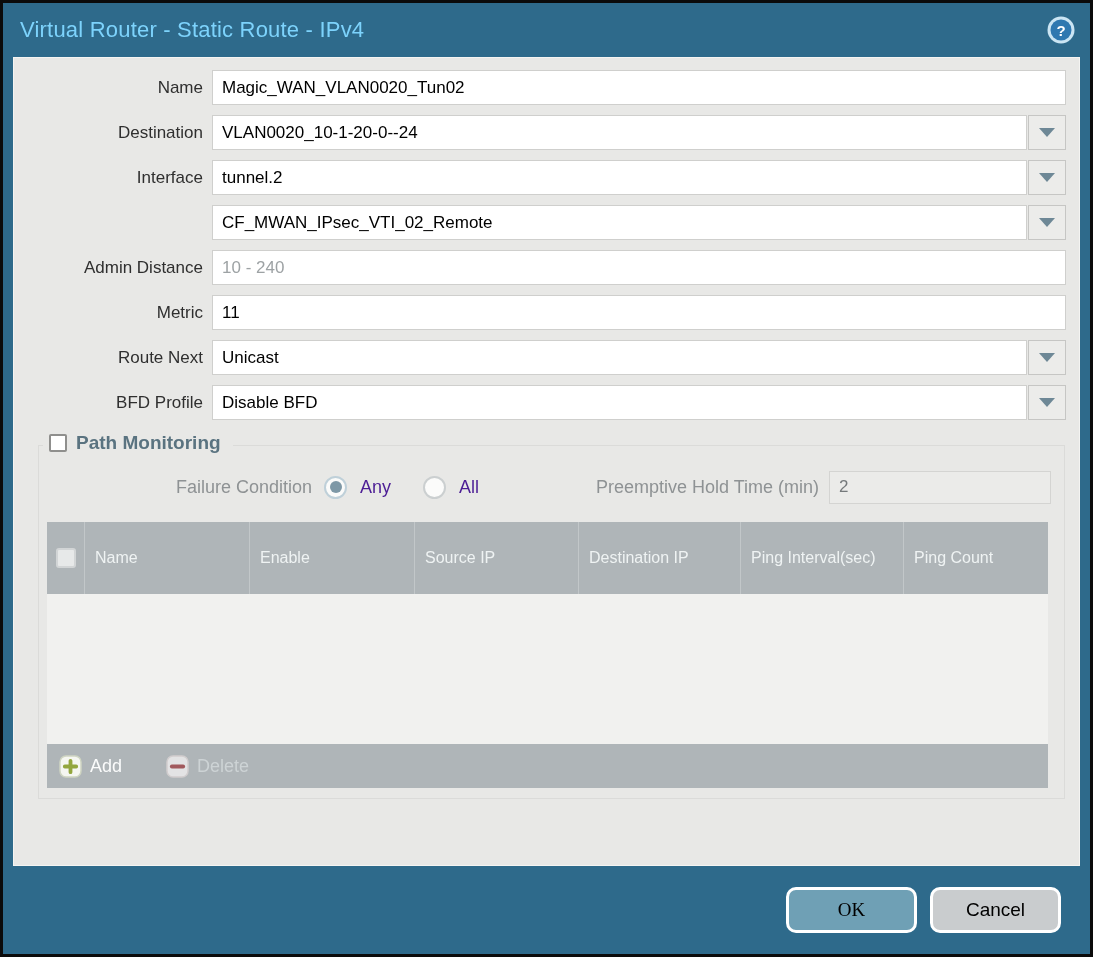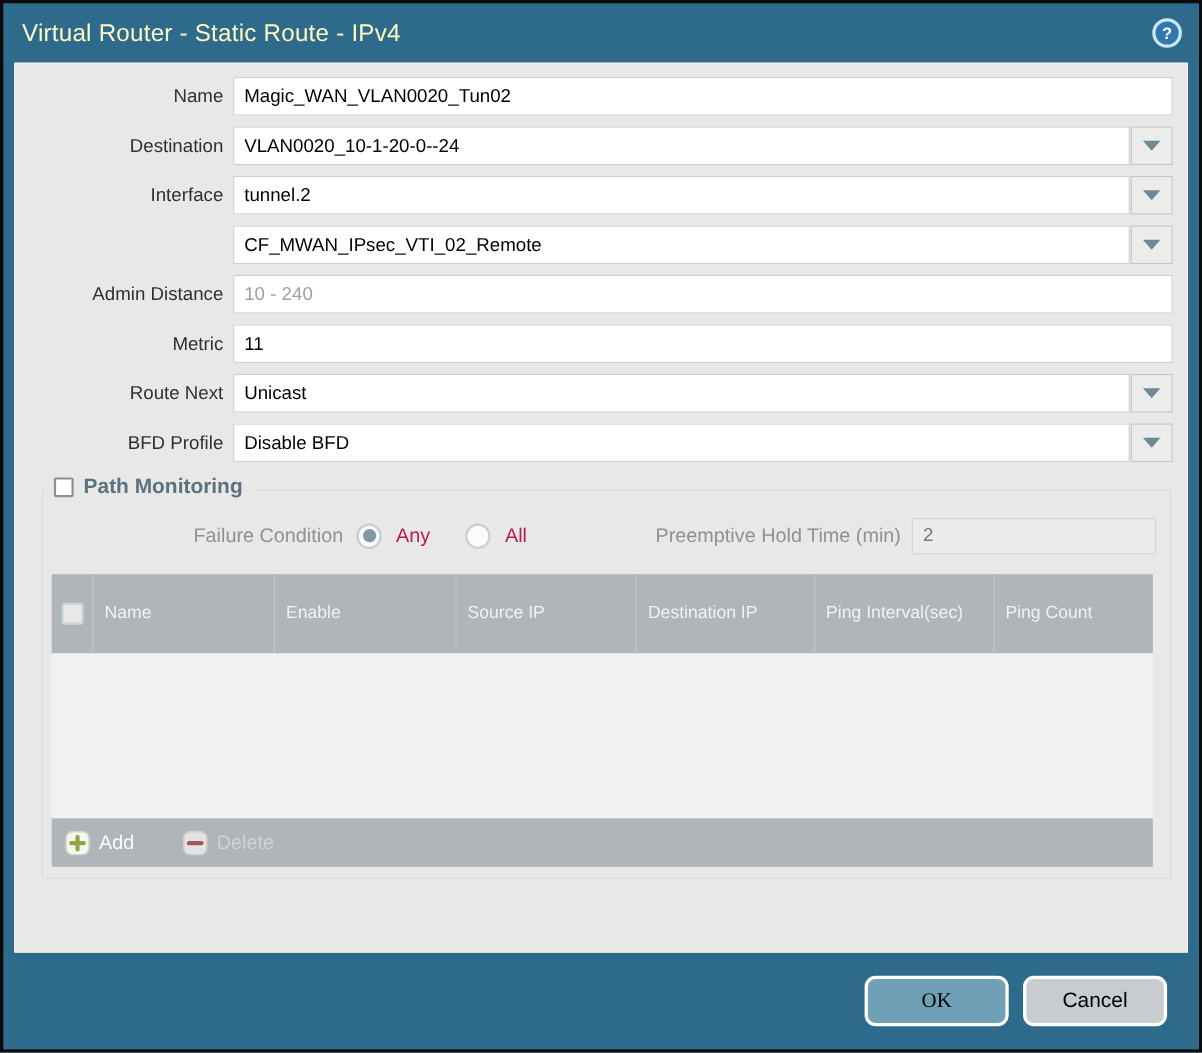--- a/index.html
+++ b/index.html
@@ -13,21 +13,21 @@
     overflow:hidden;
   }
 
   
   .titlebar {
     height:54px; flex:0 0 54px;
     display:flex; align-items:center;
     padding:0 14px 0 17px;
   }
   .titlebar .title {
-    color:#fef9c3; font-size:22px; letter-spacing:0.2px; font-weight:400;
+    color:#7dd3fc; font-size:22px; letter-spacing:0.2px; font-weight:400;
     flex:1;
   }
   .help-btn { width:30px; height:30px; cursor:pointer; display:block; }
 
   
   .panel {
     flex:1 1 auto;
     margin:0 10px;
     background:#E8E8E6;
     border:1px solid #F4F4F2;
@@ -84,21 +84,21 @@
   .fc-label { width:280px; flex:0 0 280px; text-align:right; padding-right:12px;
               font-size:18px; color:#8E9294; white-space:nowrap; }
   .radio-opt { display:flex; align-items:center; gap:13px; margin-right:32px; cursor:pointer; }
   .radio {
     width:23px; height:23px; border-radius:50%;
     background:#FBFBFA; border:2px solid #CBCFD0;
     display:flex; align-items:center; justify-content:center;
   }
   .radio.sel { border-color:#BFD0D9; }
   .radio.sel .dot { width:12px; height:12px; border-radius:50%; background:#7E98A6; }
-  .radio-text { font-size:18px; color:#be185d; }
+  .radio-text { font-size:18px; color:#4c1d95; }
   .spacer { flex:1 1 auto; }
   .pht-label { font-size:18px; color:#8E9294; padding-right:10px; white-space:nowrap;text-align:center; }
   input.inp-disabled {
     width:222px; height:33px; flex:0 0 222px;
     background:#EBEBE9; border:1px solid #D4D4D2;
     font-family:"Liberation Sans", sans-serif;
     font-size:17px; color:#75797B; padding:0 9px; outline:none;
     margin-right:3px;
   }
 

